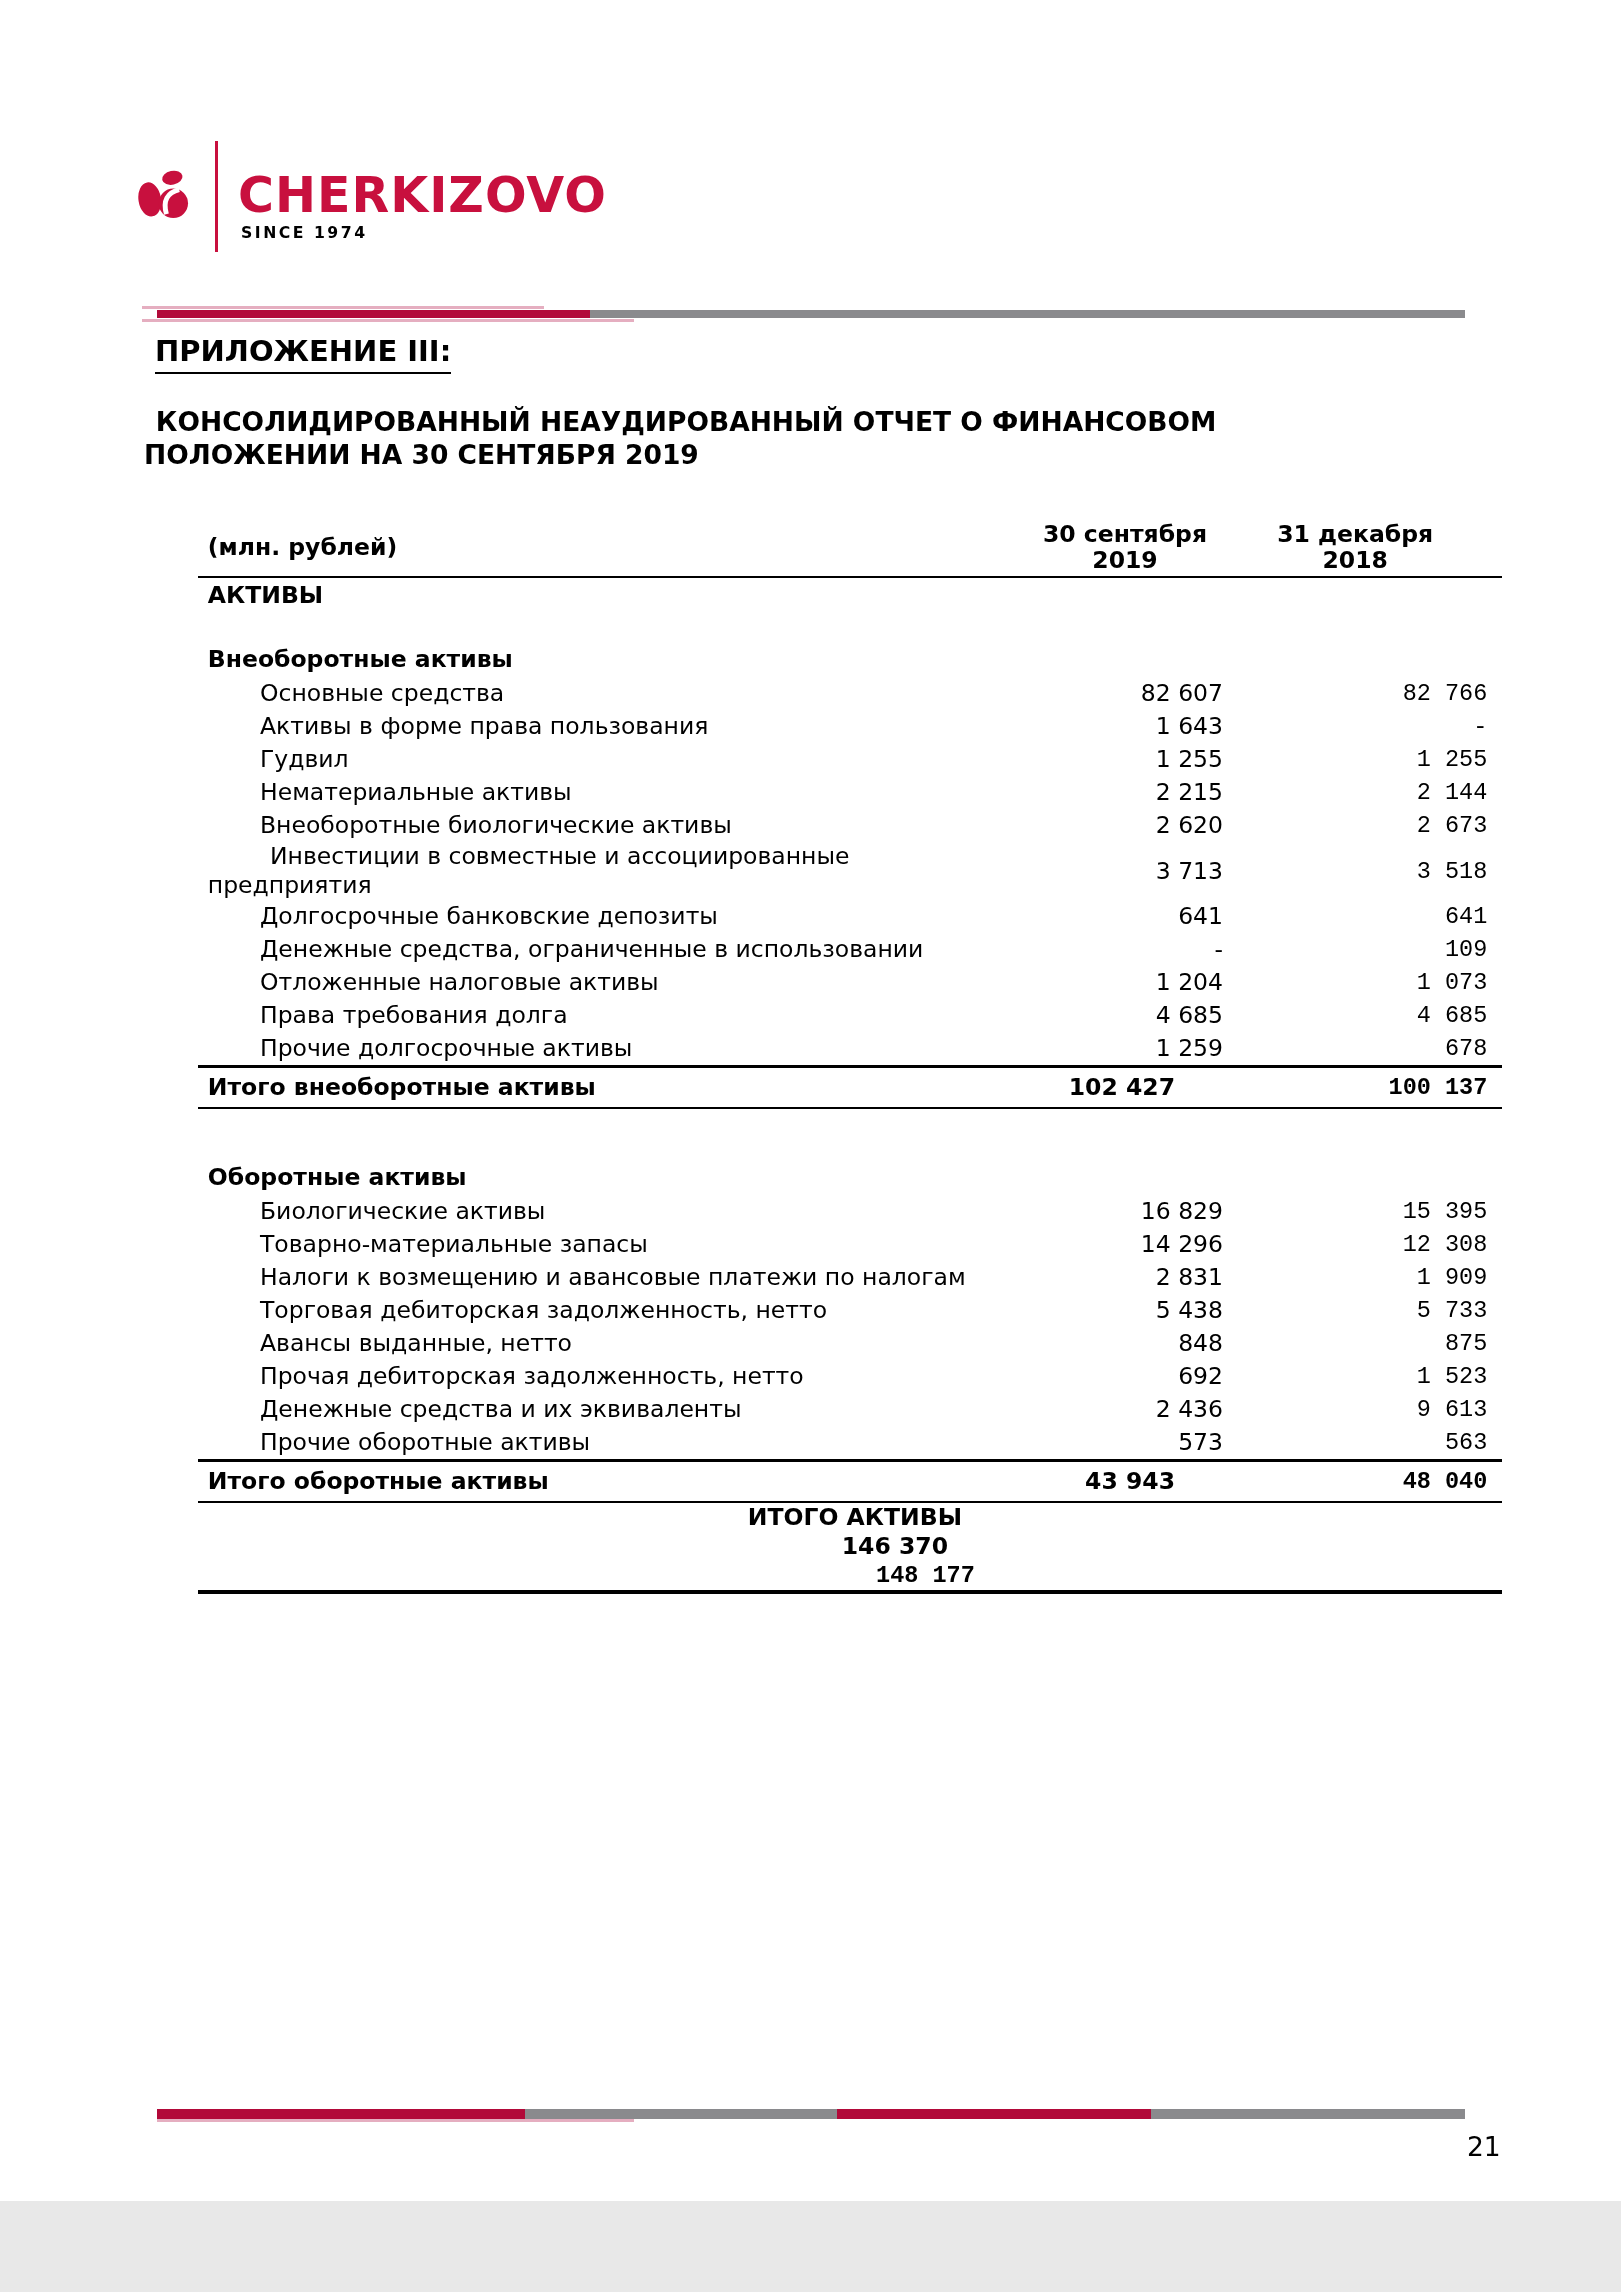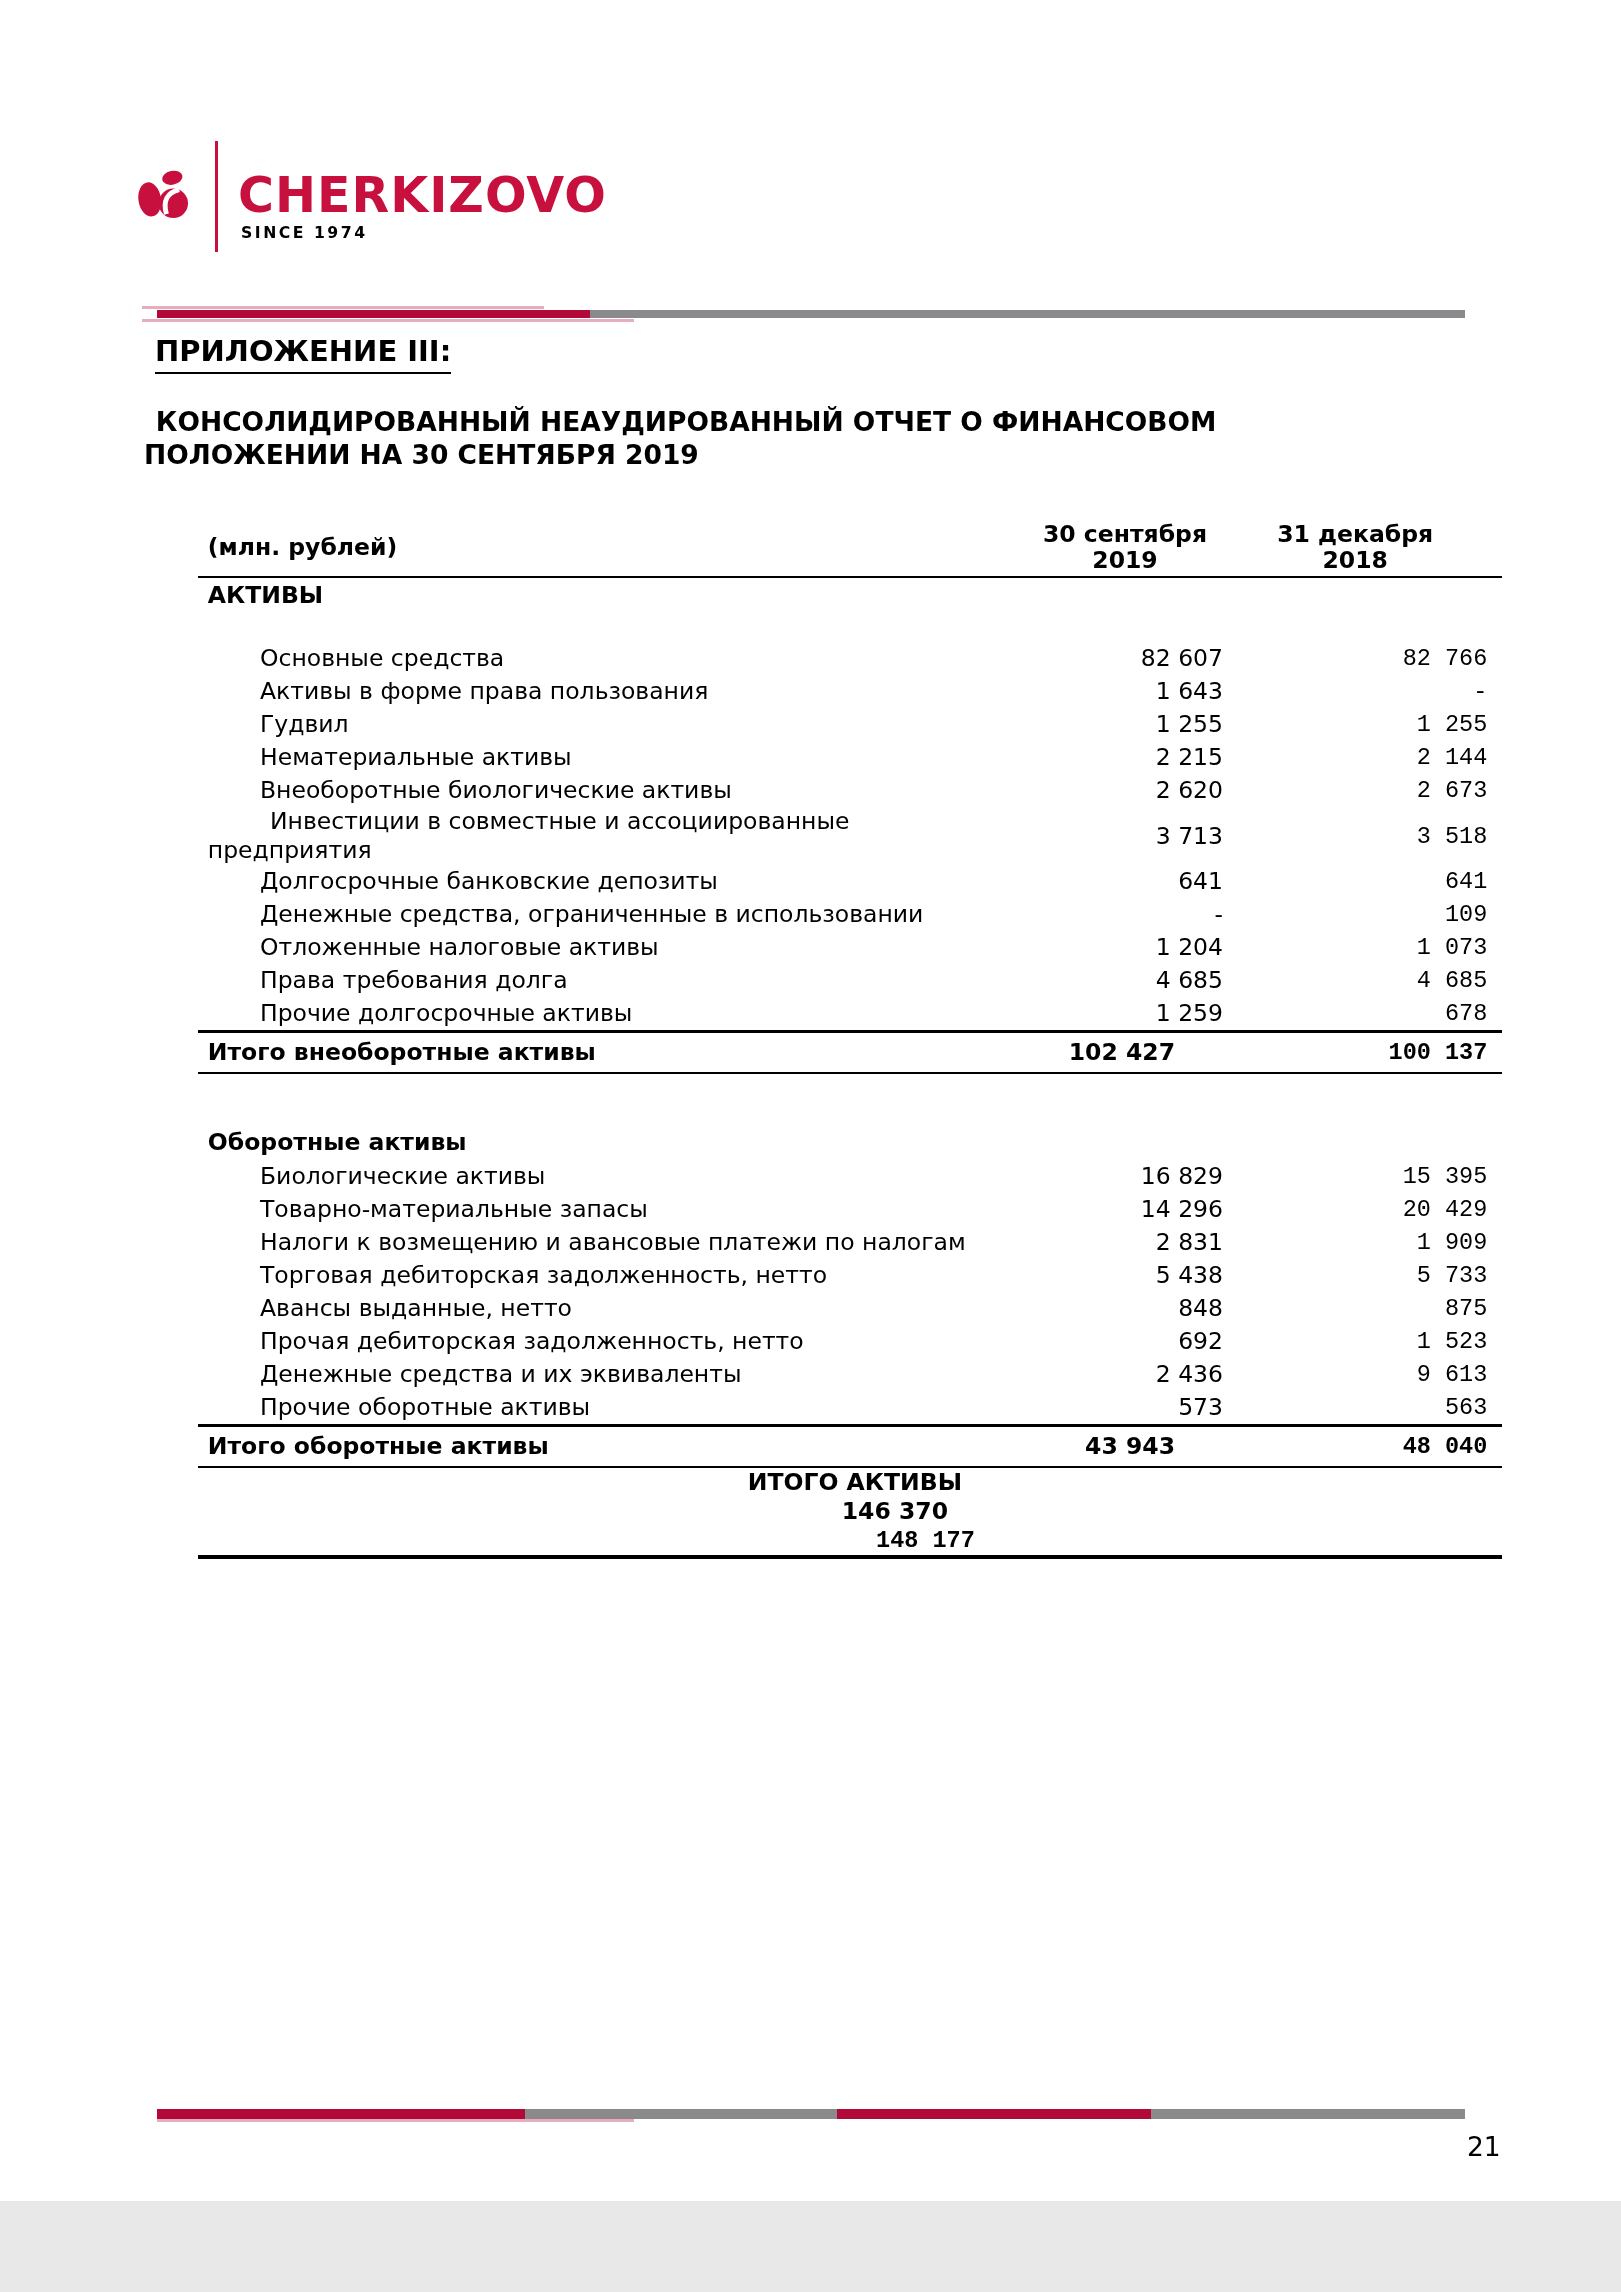--- a/index.html
+++ b/index.html
@@ -103,20 +103,23 @@
       <div class="hcol c2">
         <div>31 декабря</div>
         <div>2018</div>
       </div>
     </div>
     <div>
         <div class="trow section">
           <div class="lbl">АКТИВЫ</div>
         </div>
         <div class="spacer-sm"></div>
+        <div class="trow section">
+          <div class="lbl">Внеоборотные активы</div>
+        </div>
         <div class="trow item">
           <div class="lbl">Основные средства</div>
           <div class="v1">82 607</div>
           <div class="v2">82 766</div>
         </div>
         <div class="trow item">
           <div class="lbl">Активы в форме права пользования</div>
           <div class="v1">1 643</div>
           <div class="v2">-</div>
         </div>
@@ -178,21 +181,21 @@
           <div class="lbl">Оборотные активы</div>
         </div>
         <div class="trow item">
           <div class="lbl">Биологические активы</div>
           <div class="v1">16 829</div>
           <div class="v2">15 395</div>
         </div>
         <div class="trow item">
           <div class="lbl">Товарно-материальные запасы</div>
           <div class="v1">14 296</div>
-          <div class="v2">20 429</div>
+          <div class="v2">12 308</div>
         </div>
         <div class="trow item">
           <div class="lbl">Налоги к возмещению и авансовые платежи по налогам</div>
           <div class="v1">2 831</div>
           <div class="v2">1 909</div>
         </div>
         <div class="trow item">
           <div class="lbl">Торговая дебиторская задолженность, нетто</div>
           <div class="v1">5 438</div>
           <div class="v2">5 733</div>

